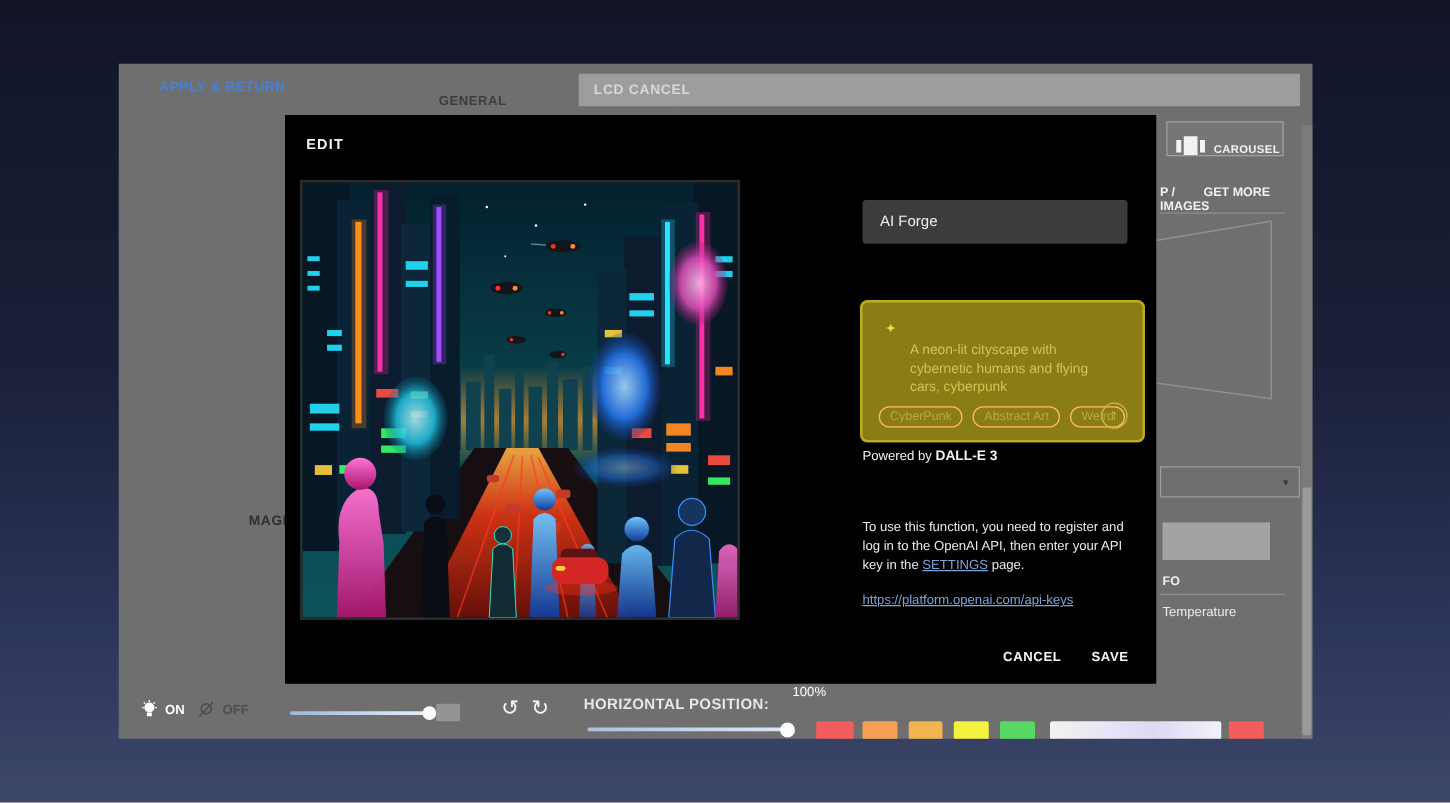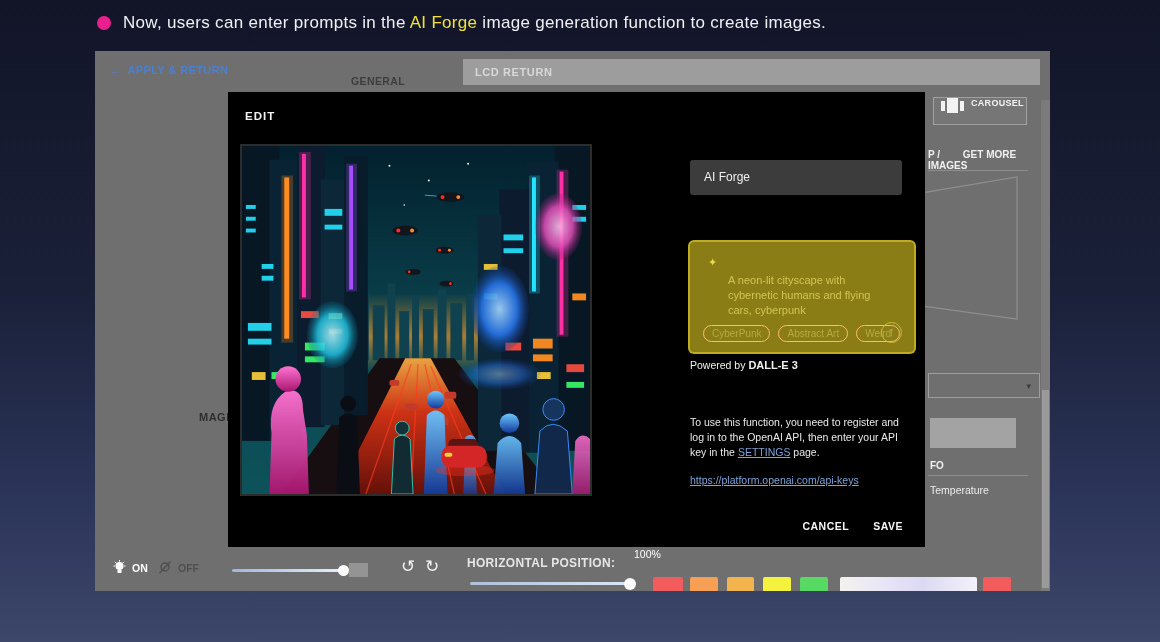--- a/index.html
+++ b/index.html
@@ -18,21 +18,21 @@
   .window { position:absolute; left:95px; top:51px; width:955px; height:540px;
             background:#6f6f6f; overflow:hidden; }
   .apply-return { position:absolute; left:15px; top:13px; color:#4a80d2; font-weight:bold;
                   font-size:11px; letter-spacing:.4px; display:flex; gap:6px; align-items:center; cursor:pointer; }
   .general { position:absolute; left:256px; top:24px; width:190px; display:flex; justify-content:space-between;
              color:#3d3d3d; font-weight:bold; font-size:10.5px; letter-spacing:.4px; cursor:pointer; }
   .theme-input { position:absolute; left:368px; top:8px; width:577px; height:26px; background:#9d9d9d;
                  color:#d8d8d8; font-weight:bold; font-size:11px; letter-spacing:.6px;
                  line-height:26px; padding-left:12px; }
   .carousel-btn { position:absolute; left:838px; top:46px; width:94px; height:28px; background:#767676;
-                  border:1px solid #a0a0a0; display:flex; align-items:flex-start; gap:7px; padding-left:7px;
+                  border:1px solid #a0a0a0; display:flex; align-items:flex-end; gap:7px; padding-left:7px;
                   color:#f2f2f2; font-size:9px; font-weight:bold; letter-spacing:.3px; cursor:pointer; }
   .car-icon { display:flex; align-items:center; gap:2px; }
   .car-icon i { display:block; background:#f2f2f2; }
   .car-icon i:nth-child(1){ width:4px; height:10px; }
   .car-icon i:nth-child(2){ width:11px; height:15px; }
   .car-icon i:nth-child(3){ width:4px; height:10px; }
   .getmore-row { position:absolute; left:833px; top:98px; color:#f0f0f0; font-size:10px; font-weight:bold; }
   .getmore-row a { color:#f0f0f0; cursor:pointer;margin-left:20px; }
   .rp-divider { position:absolute; left:833px; width:100px; height:1px; background:#8d8d8d; }
   .placeholder-svg { position:absolute; left:830px; top:108px; }
@@ -100,38 +100,34 @@
   .notice a { color:#7ea3d8; text-decoration:underline; cursor:pointer; }
   .api-link { position:absolute; left:462px; top:382px; color:#7ea3d8; font-size:10.5px; text-decoration:underline; cursor:pointer; }
   .modal-actions { position:absolute; right:22px; top:428px; display:flex; gap:24px; }
   .modal-actions div { color:#f4f4f4; font-size:10.5px; font-weight:bold; letter-spacing:.5px; cursor:pointer; }
 </style>
 </head>
 <body>
 
 <div class="stage">
 
-  <div class="callout">
-    <span class="bullet"></span>
-    <span class="callout-text"><span>Now, users can enter prompts in the </span><span class="hl">AI Forge</span><span> image generation function to create images.</span></span>
-  </div>
 
   <div class="window">
 
     <div class="apply-return">
       <span>←</span>
       <span>APPLY &amp; RETURN</span>
     </div>
 
     <div class="general">
       <span>GENERAL</span>
       <span>▾</span>
     </div>
 
-    <div class="theme-input">LCD RETURN</div>
+    <div class="theme-input">LCD CANCEL</div>
 
     <div class="carousel-btn">
       <span class="car-icon">
           <i></i>
           <i></i>
           <i></i>
         </span>
       <span>CAROUSEL</span>
     </div>
 

